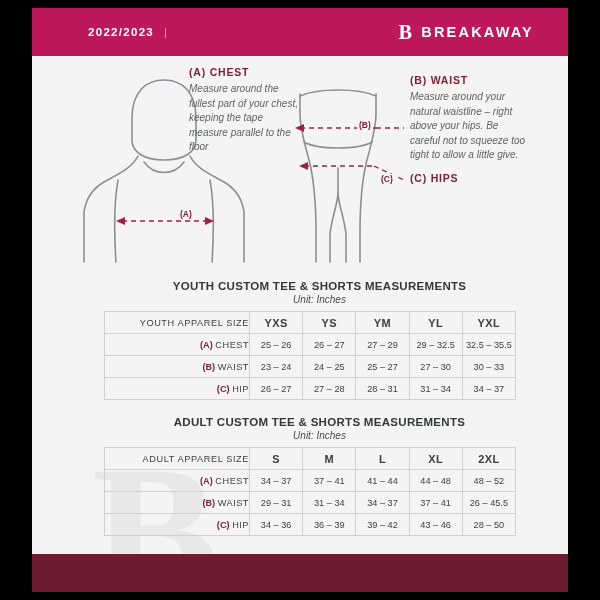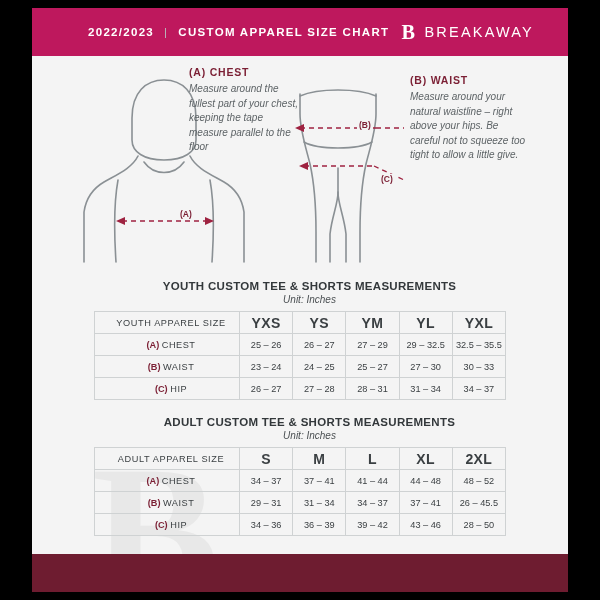--- a/index.html
+++ b/index.html
@@ -80,21 +80,21 @@
     font-size: 22px;
     font-weight: bold;
     color: #ffffff;
     line-height: 1;
     margin-right: 9px;
     transform: scaleX(0.92);
   }
   .brand-name {
     color: #ffffff;
     font-size: 14.5px;
-    font-weight: normal;
+    font-weight: bold;
     letter-spacing: 2.2px;
   }
   
   .diagram {
     position: absolute;
     left: 0;
     top: 48px;
     width: 536px;
     height: 218px;
   }
@@ -133,21 +133,21 @@
     background: #f4f4f4;
     padding: 0 2px;
   }
   #lbl-a { left: 146px; top: 153px; }
   #lbl-b { left: 325px; top: 64px; }
   #lbl-c { left: 347px; top: 118px; }
 
   
   .section {
     position: absolute;
-    left: 62px;
+    left: 72px;
     width: 431px;
     text-align: center;
   }
   .sec-title {
     color: #33383b;
     font-size: 11.5px;
     font-weight: bold;
     letter-spacing: 0.3px;
   }
   .sec-sub {
@@ -164,34 +164,34 @@
   }
   th, td {
     border: 1px solid #cfd2d3;
     height: 21px;
     font-size: 9.2px;
     color: #3a3f42;
     text-align: center;
     padding: 0;
   }
   th.rowhead, td.rowhead {
-    text-align: center;
+    text-align: right;
     padding-left: 8px;
     width: 136px;
   }
   th {
     font-weight: normal;
     letter-spacing: 0.4px;
   }
   th.rowhead {
     letter-spacing: 0.6px;
   }
   th.colhead {
     font-weight: bold;
-    font-size: 14px;
+    font-size: 11px;
     text-align: center;
   }
   td.rowhead .tag {
     color: #7b1f34;
     font-weight: bold;
   }
   td.rowhead .nm {
     color: #3a3f42;
     letter-spacing: 0.5px;
   }
@@ -221,21 +221,20 @@
 
 <div class="page">
   <div class="sheet">
 
     <div class="watermark">B</div>
 
     <div class="header">
       <div class="header-left">
         <span>2022/2023</span>
         <span class="sep">|</span>
-        <span>CUSTOM APPAREL SIZE CHART</span>
       </div>
       <div class="brand">
         <span class="brand-mark">B</span>
         <span class="brand-name">BREAKAWAY</span>
       </div>
     </div>
 
     <div class="diagram">
       <svg class="dgm-svg" width="536" height="218" viewBox="0 0 536 218">
 
@@ -299,20 +298,24 @@
 
       <div class="callout" id="callout-waist">
         <div class="title">
           <span class="paren">(B)</span>
           <span>WAIST</span>
         </div>
         <div class="body">Measure around your natural waistline – right above your hips. Be careful not to squeeze too tight to allow a little give.</div>
       </div>
 
       <div class="callout" id="callout-hips">
+        <div class="title">
+          <span class="paren">(C)</span>
+          <span>HIPS</span>
+        </div>
       </div>
     </div>
 
     <div class="section" id="section-youth">
       <div class="sec-title">YOUTH CUSTOM TEE &amp; SHORTS MEASUREMENTS</div>
       <div class="sec-sub">Unit: Inches</div>
       <table>
         <thead>
           <tr>
             <th class="rowhead">YOUTH APPAREL SIZE</th>

